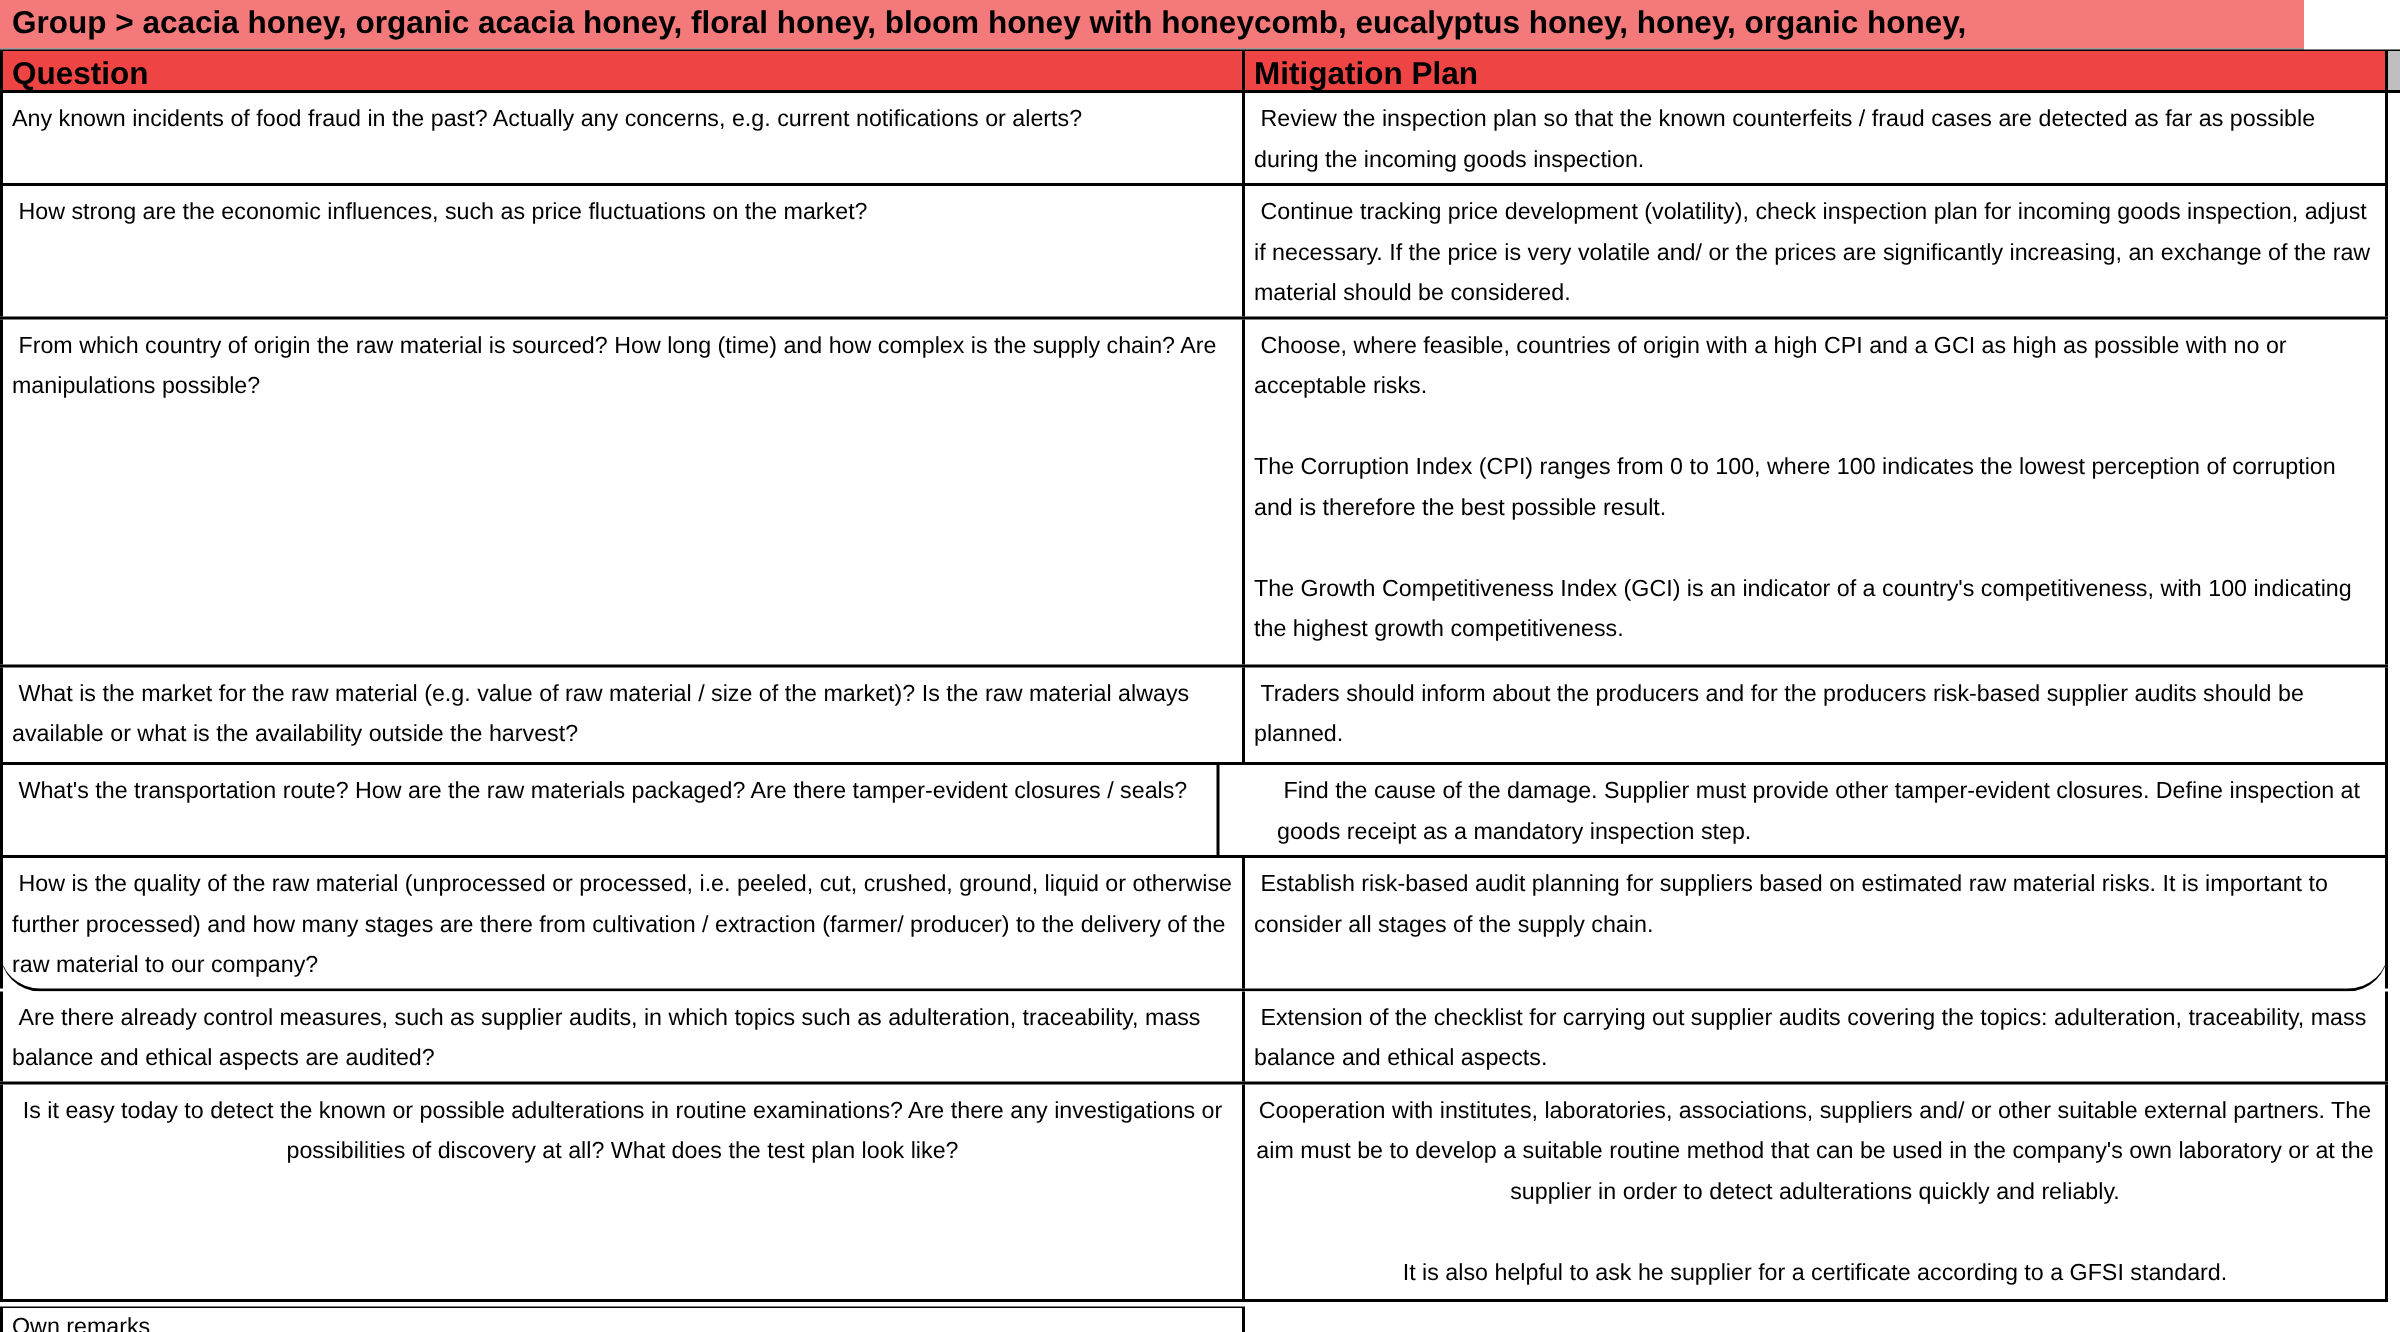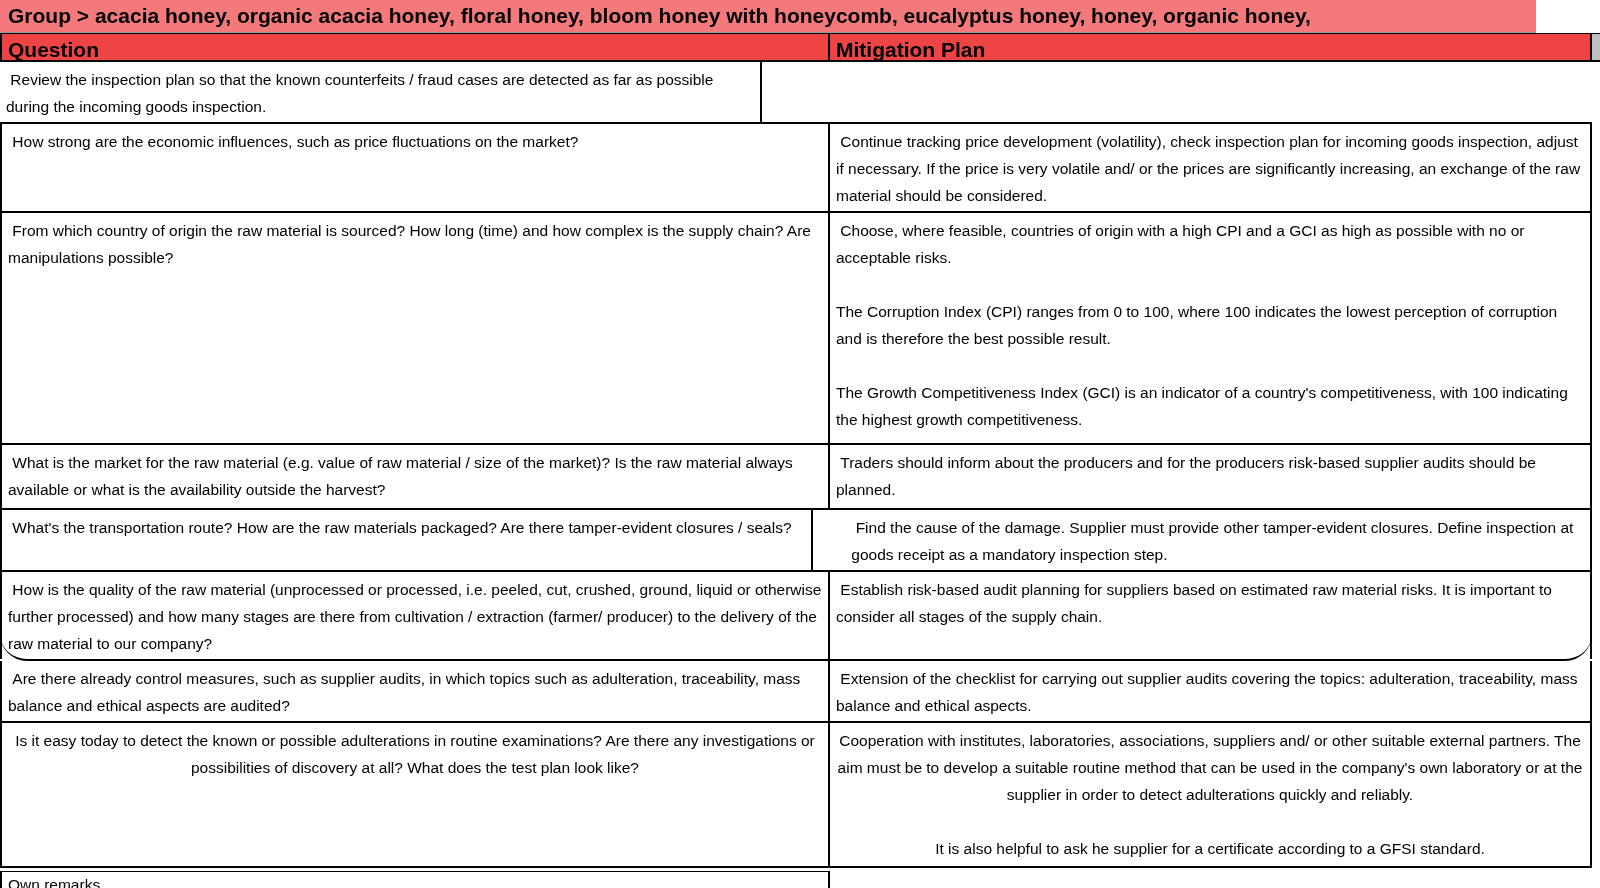--- a/index.html
+++ b/index.html
@@ -72,20 +72,21 @@
   <div class="banner" style="background: rgb(244, 121, 123);">Group &gt; acacia honey, organic acacia honey, floral honey, bloom honey with honeycomb, eucalyptus honey, honey, organic honey,</div>
 
   <div class="hdr-row">
     <div class="hdr-cell hdr-q">Question</div>
     <div class="hdr-cell hdr-m">Mitigation Plan</div>
     <div class="hdr-spacer"></div>
   </div>
 
   <div id="table-body">
     <div class="row">
+      <div class="cell qcell">Any known incidents of food fraud in the past? Actually any concerns, e.g. current notifications or alerts?</div>
       <div class="cell mcell"> Review the inspection plan so that the known counterfeits / fraud cases are detected as far as possible during the incoming goods inspection.</div>
     </div>
 
     <div class="row">
       <div class="cell qcell"> How strong are the economic influences, such as price fluctuations on the market?</div>
       <div class="cell mcell"> Continue tracking price development (volatility), check inspection plan for incoming goods inspection, adjust if necessary. If the price is very volatile and/ or the prices are significantly increasing, an exchange of the raw material should be considered.</div>
     </div>
 
     <div class="row">
       <div class="cell qcell"> From which country of origin the raw material is sourced? How long (time) and how complex is the supply chain? Are manipulations possible?</div>

